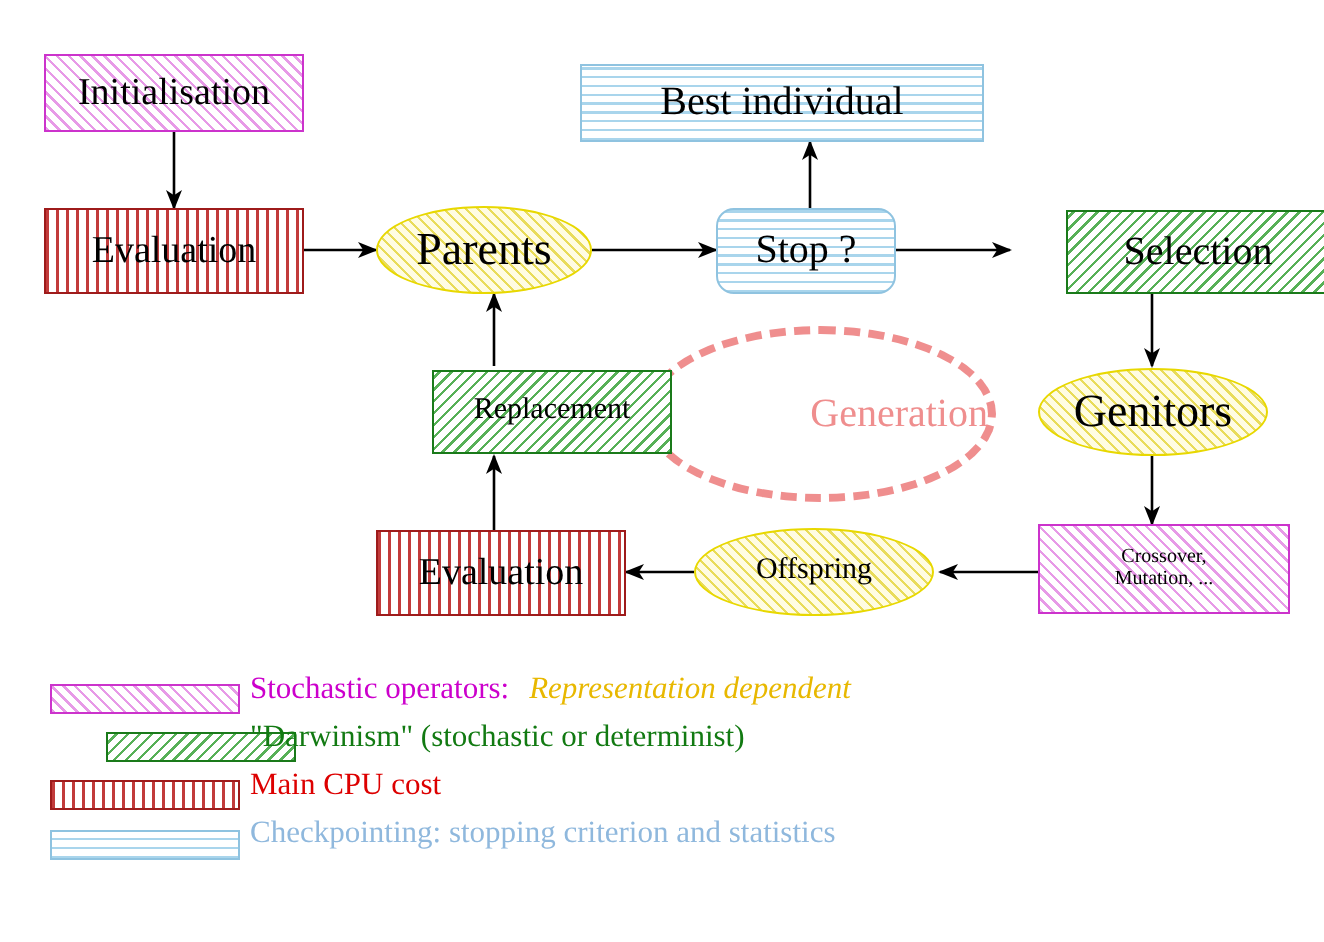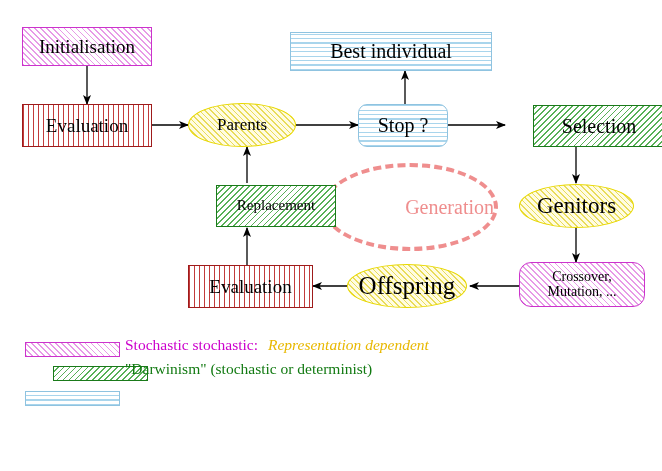--- a/index.html
+++ b/index.html
@@ -181,73 +181,78 @@
   </svg>
 
   <div class="node fill-magenta" style="left:22px; top:27px; width:130px; height:39px; font-size:19px;">
     <span class="lbl">Initialisation</span>
   </div>
 
   <div class="node fill-red" style="left:22px; top:104px; width:130px; height:43px; font-size:19px;">
     <span class="lbl">Evaluation</span>
   </div>
 
-  <div class="node fill-yellow ellipse" style="left:188px; top:103px; width:108px; height:44px; font-size:17px;">
+  <div class="node fill-yellow ellipse" style="left:188px; top:103px; width:108px; height:44px; font-size:23px;">
     <span class="lbl">Parents</span>
   </div>
 
   <div class="node fill-blue rounded" style="left:358px; top:104px; width:90px; height:43px; font-size:20px;">
     <span class="lbl">Stop ?</span>
   </div>
 
   <div class="node fill-blue" style="left:290px; top:32px; width:202px; height:39px; font-size:20px;">
     <span class="lbl">Best individual</span>
   </div>
 
   <div class="node fill-green" style="left:505px; top:105px; width:132px; height:42px; font-size:20px;">
     <span class="lbl">Selection</span>
   </div>
 
   <div class="node fill-yellow ellipse" style="left:519px; top:184px; width:115px; height:44px; font-size:23px;">
     <span class="lbl">Genitors</span>
   </div>
 
-  <div class="node fill-magenta" style="left:519px; top:262px; width:126px; height:45px; font-size:14px;border-radius:12px;">
+  <div class="node fill-magenta" style="left:519px; top:262px; width:126px; height:45px; font-size:10px;">
     <span class="lbl">Crossover,
 Mutation, ...</span>
   </div>
 
-  <div class="node fill-yellow ellipse" style="left:347px; top:264px; width:120px; height:44px; font-size:25px;">
+  <div class="node fill-yellow ellipse" style="left:347px; top:264px; width:120px; height:44px; font-size:15px;">
     <span class="lbl">Offspring</span>
   </div>
 
   <div class="node fill-red" style="left:188px; top:265px; width:125px; height:43px; font-size:19px;">
     <span class="lbl">Evaluation</span>
   </div>
 
   <div class="node fill-green" style="left:188px; top:185px; width:120px; height:42px; font-size:15px;">
     <span class="lbl">Replacement</span>
   </div>
 
   <div class="gen-ellipse" style="left:322px; top:163px; width:176px; height:88px; font-size:20px;">
     <span>Generation</span>
   </div>
 
   <div id="legend">
 
     <div class="legend-row">
       <div class="swatch fill-magenta" style="top:4px;"></div>
-      <div class="legend-text"><span class="c-magenta">Stochastic stochastic:</span><span class="c-gold seg2">Representation dependent</span></div>
+      <div class="legend-text"><span class="c-magenta">Stochastic operators:</span><span class="c-gold seg2">Representation dependent</span></div>
     </div>
 
     <div class="legend-row">
       <div class="swatch fill-green" style="top:4px;"></div>
       <div class="legend-text"><span class="c-green">"Darwinism" (stochastic or determinist)</span></div>
     </div>
 
+    <div class="legend-row">
+      <div class="swatch fill-red" style="top:4px;"></div>
+      <div class="legend-text"><span class="c-red">Main CPU cost</span></div>
+    </div>
 
     <div class="legend-row">
       <div class="swatch fill-blue" style="top:5px;"></div>
+      <div class="legend-text"><span class="c-blue">Checkpointing: stopping criterion and statistics</span></div>
     </div>
 
   </div>
 
 </div>
 
 </body></html>

